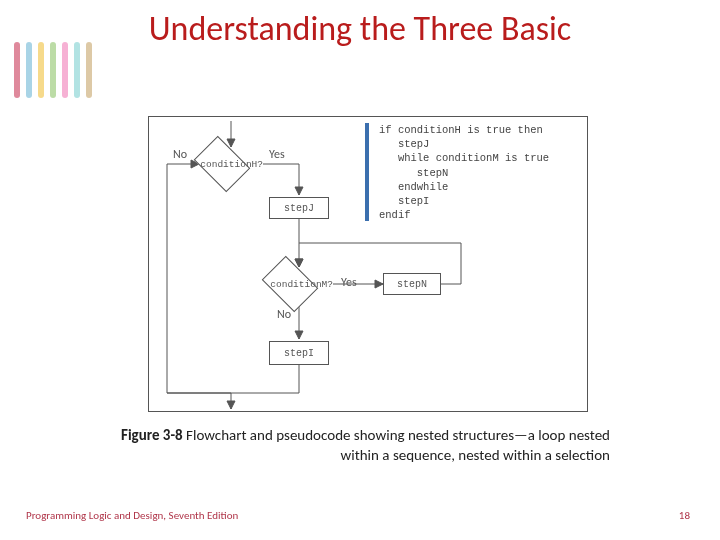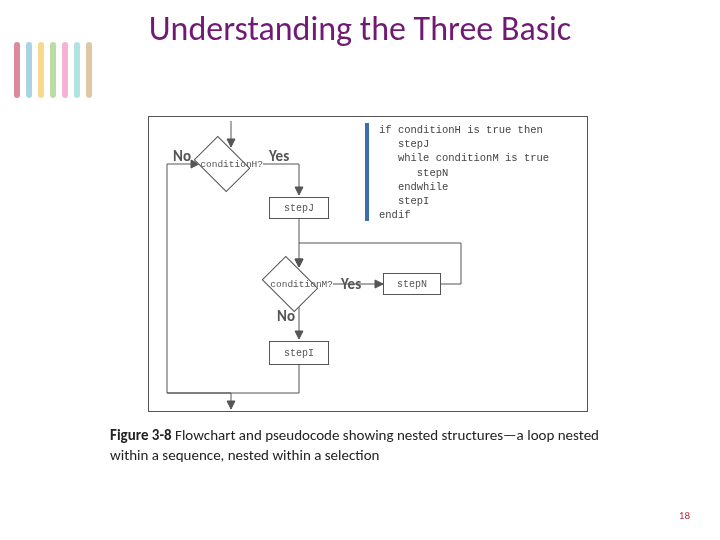--- a/index.html
+++ b/index.html
@@ -1,33 +1,33 @@
 <!DOCTYPE html>
 <html><head>
 <meta charset="utf-8">
 <style>
   * { box-sizing: border-box; margin: 0; padding: 0; }
   html, body { width: 720px; height: 540px; background: #fff; font-family: Calibri, Arial, sans-serif; color: #3f3f3f; overflow: hidden; }
   .slide { position: relative; width: 720px; height: 540px; }
   .stripes { position: absolute; top: 42px; left: 14px; display: flex; gap: 6px; }
   .stripes span { display: block; width: 6px; height: 56px; border-radius: 3px; opacity: .6; }
-  .title { position: absolute; top: 10px; left: 0; right: 0; text-align: center; font-size: 34px; line-height: 1.12; color: #701a75; font-weight: 400; }
+  .title { position: absolute; top: 10px; left: 0; right: 0; text-align: center; font-size: 34px; line-height: 1.12; color: #b91c1c; font-weight: 400; }
   .diagram { position: absolute; top: 116px; left: 148px; width: 440px; height: 296px; border: 1px solid #555; background: #fff; padding-left: 34px; }
-  .caption { position: absolute; left: 110px; right: 110px; top: 426px; font-size: 15px; text-align: left; line-height: 1.3; color: #222; }
+  .caption { position: absolute; left: 110px; right: 110px; top: 426px; font-size: 15px; text-align: right; line-height: 1.3; color: #222; }
   .caption .bold { font-weight: 700; }
   .footer-left { position: absolute; left: 26px; bottom: 18px; font-size: 11px; color: #b0364a; }
   .footer-right { position: absolute; right: 30px; bottom: 18px; font-size: 11px; color: #b0364a; margin-left: 14px; }
   
   .pseudo { position: absolute; top: 6px; left: 230px; font-family: "Courier New", monospace; font-size: 10.5px; line-height: 1.35; color: #444; white-space: pre; }
   .bluebar { position: absolute; top: 6px; left: 216px; width: 4px; height: 98px; background: #3b6fae; }
   
   .box { position: absolute; border: 1px solid #555; background: #fff; font-family: "Courier New", monospace; font-size: 10px; color: #555; display: flex; align-items: center; justify-content: center; }
   .diamond { position: absolute; width: 70px; height: 34px; transform: rotate(45deg); border: 1px solid #555; background: #fff; }
   .dlabel { position: absolute; font-family: "Courier New", monospace; font-size: 9.5px; color: #555; text-align: right; }
-  .edge { position: absolute; font-size: 15px; color: #555; font-family: Calibri, Arial, sans-serif; font-weight: bold; }
+  .edge { position: absolute; font-size: 12px; color: #555; font-family: Calibri, Arial, sans-serif; }
 </style>
 </head>
 <body>
 
 <div class="slide">
 
   <div class="stripes">
     <span style="background:#ca3b5a"></span>
       <span style="background:#6fb7d6"></span>
       <span style="background:#f0c23d"></span>
@@ -93,14 +93,15 @@
 
     <div class="box" style="top:156px;left:234px;width:58px;height:22px">stepN</div>
 
     <div class="box" style="top:224px;left:120px;width:60px;height:24px">stepI</div>
   </div>
 
   <p class="caption">
     <span class="bold">Figure 3-8</span><span> Flowchart and pseudocode showing nested structures—a loop nested within a sequence, nested within a selection</span>
   </p>
 
+  <div class="footer-left">Programming Logic and Design, Seventh Edition</div>
   <div class="footer-right">18</div>
 </div>
 
 </body></html>

